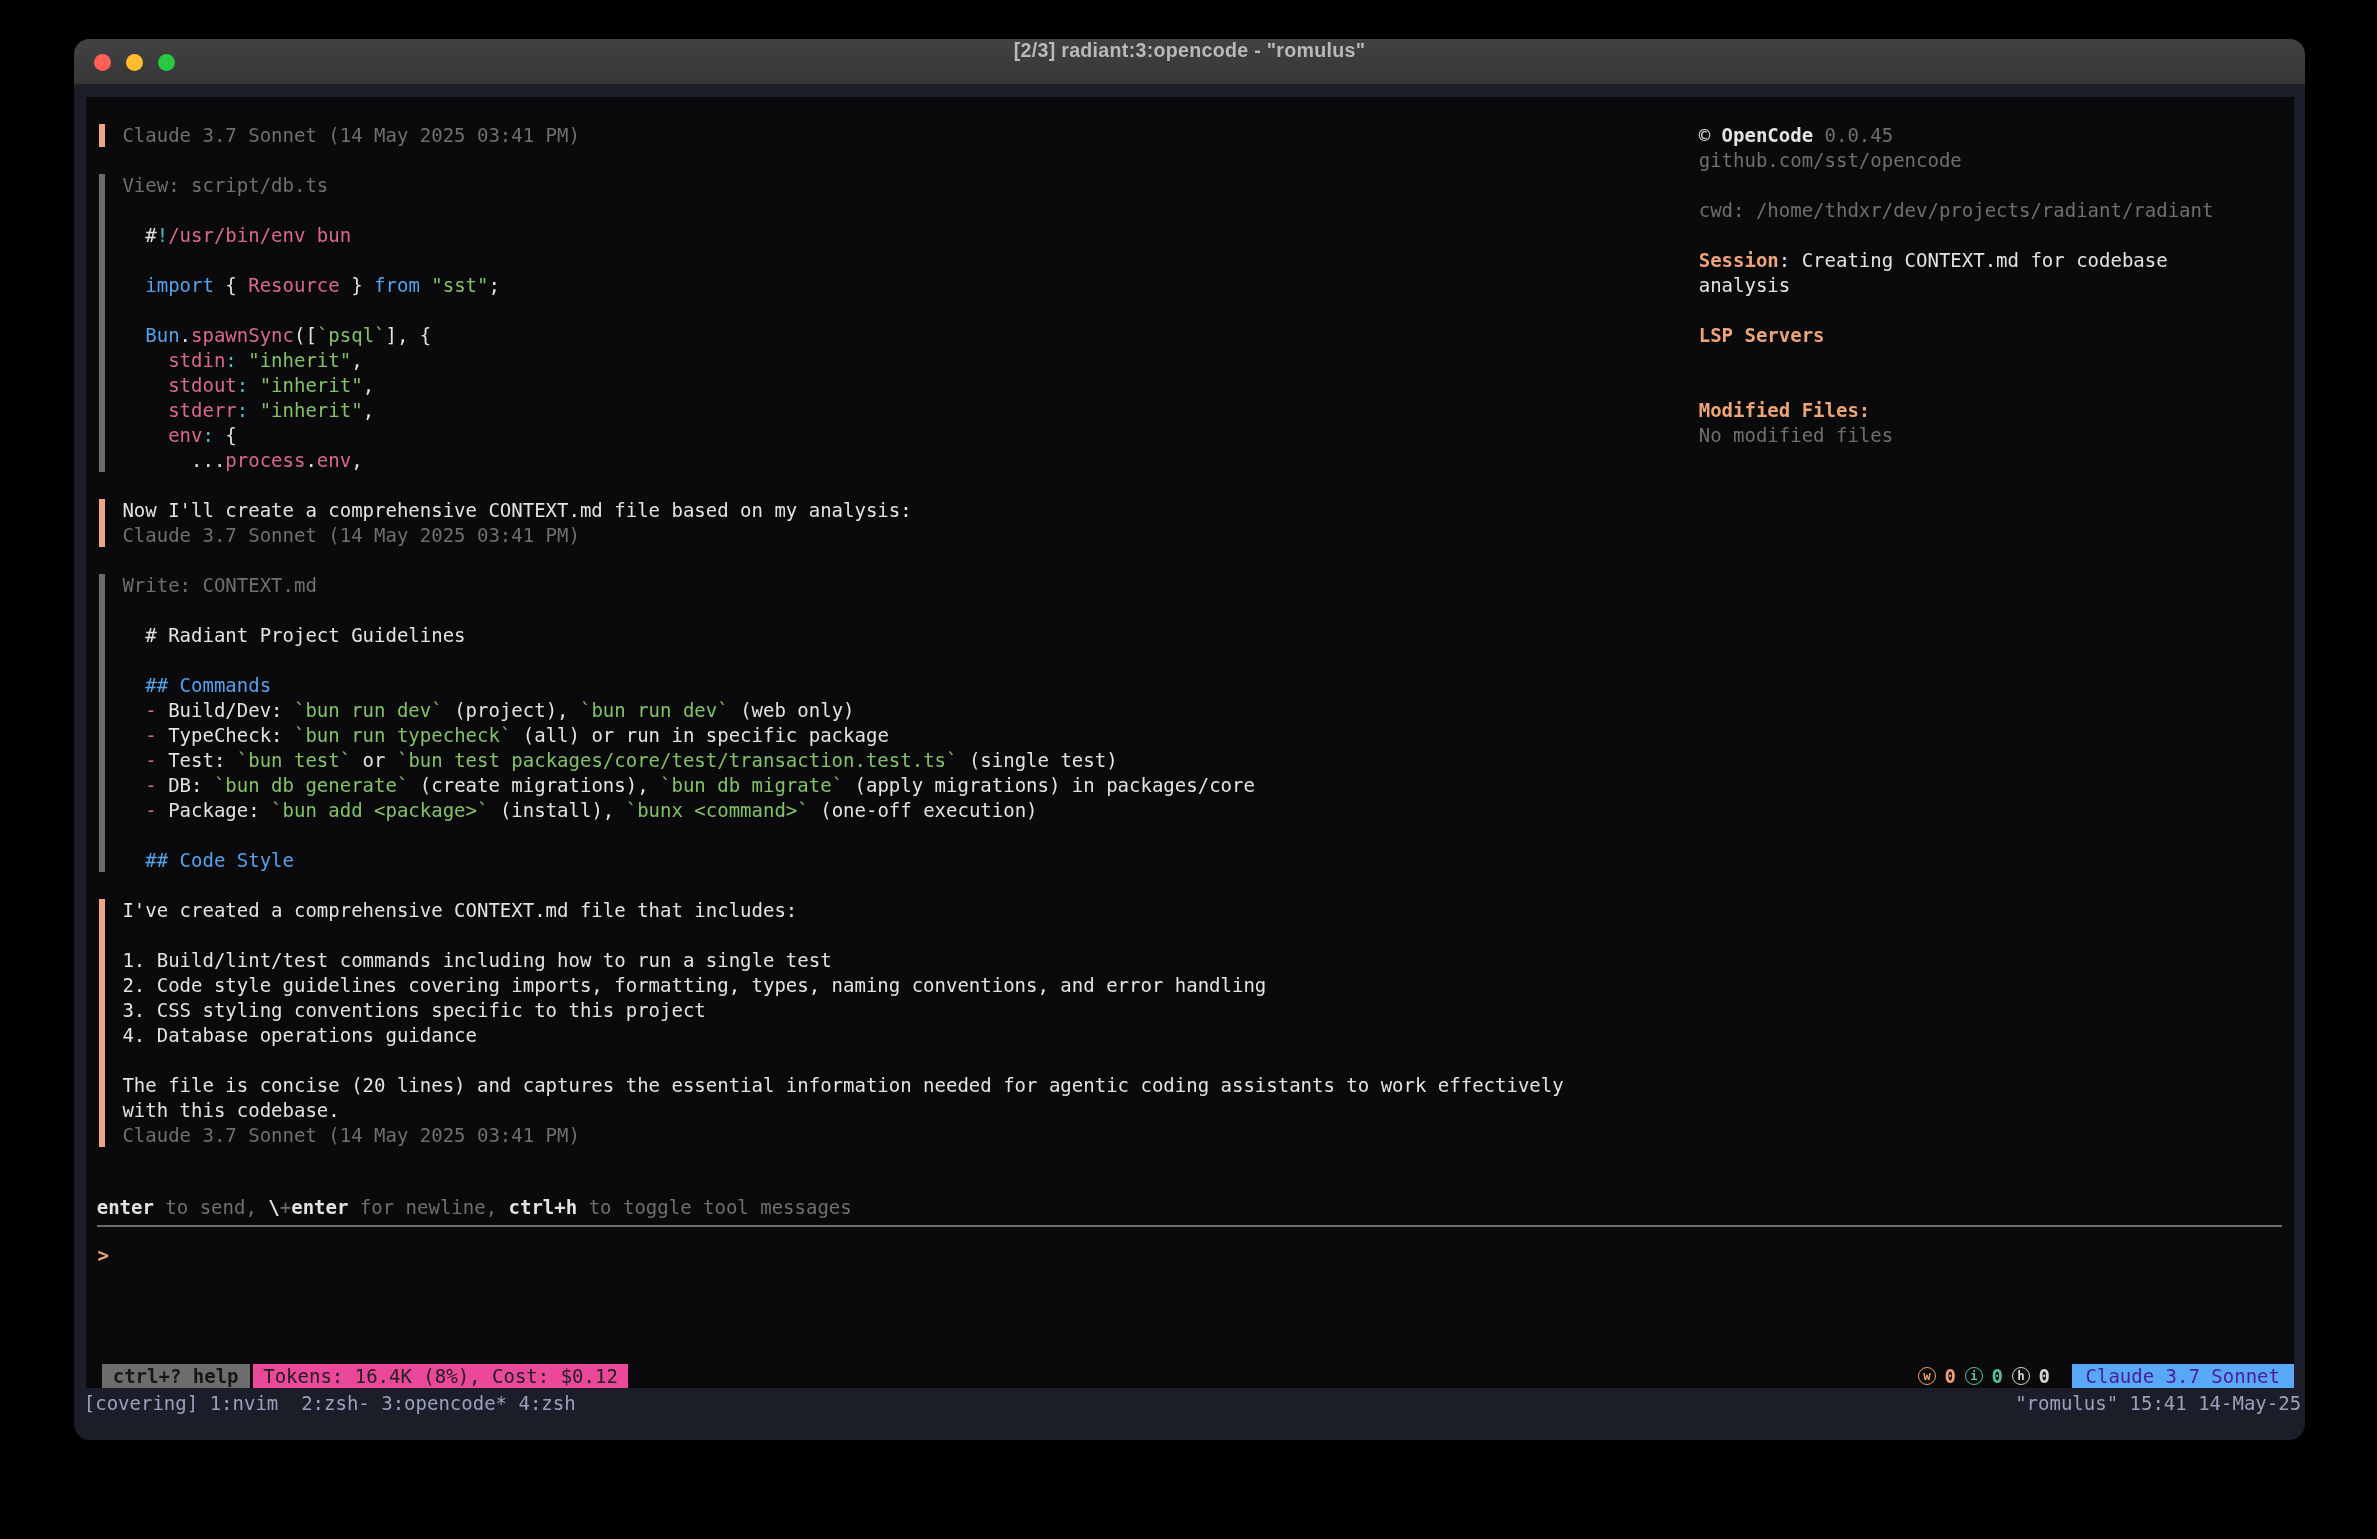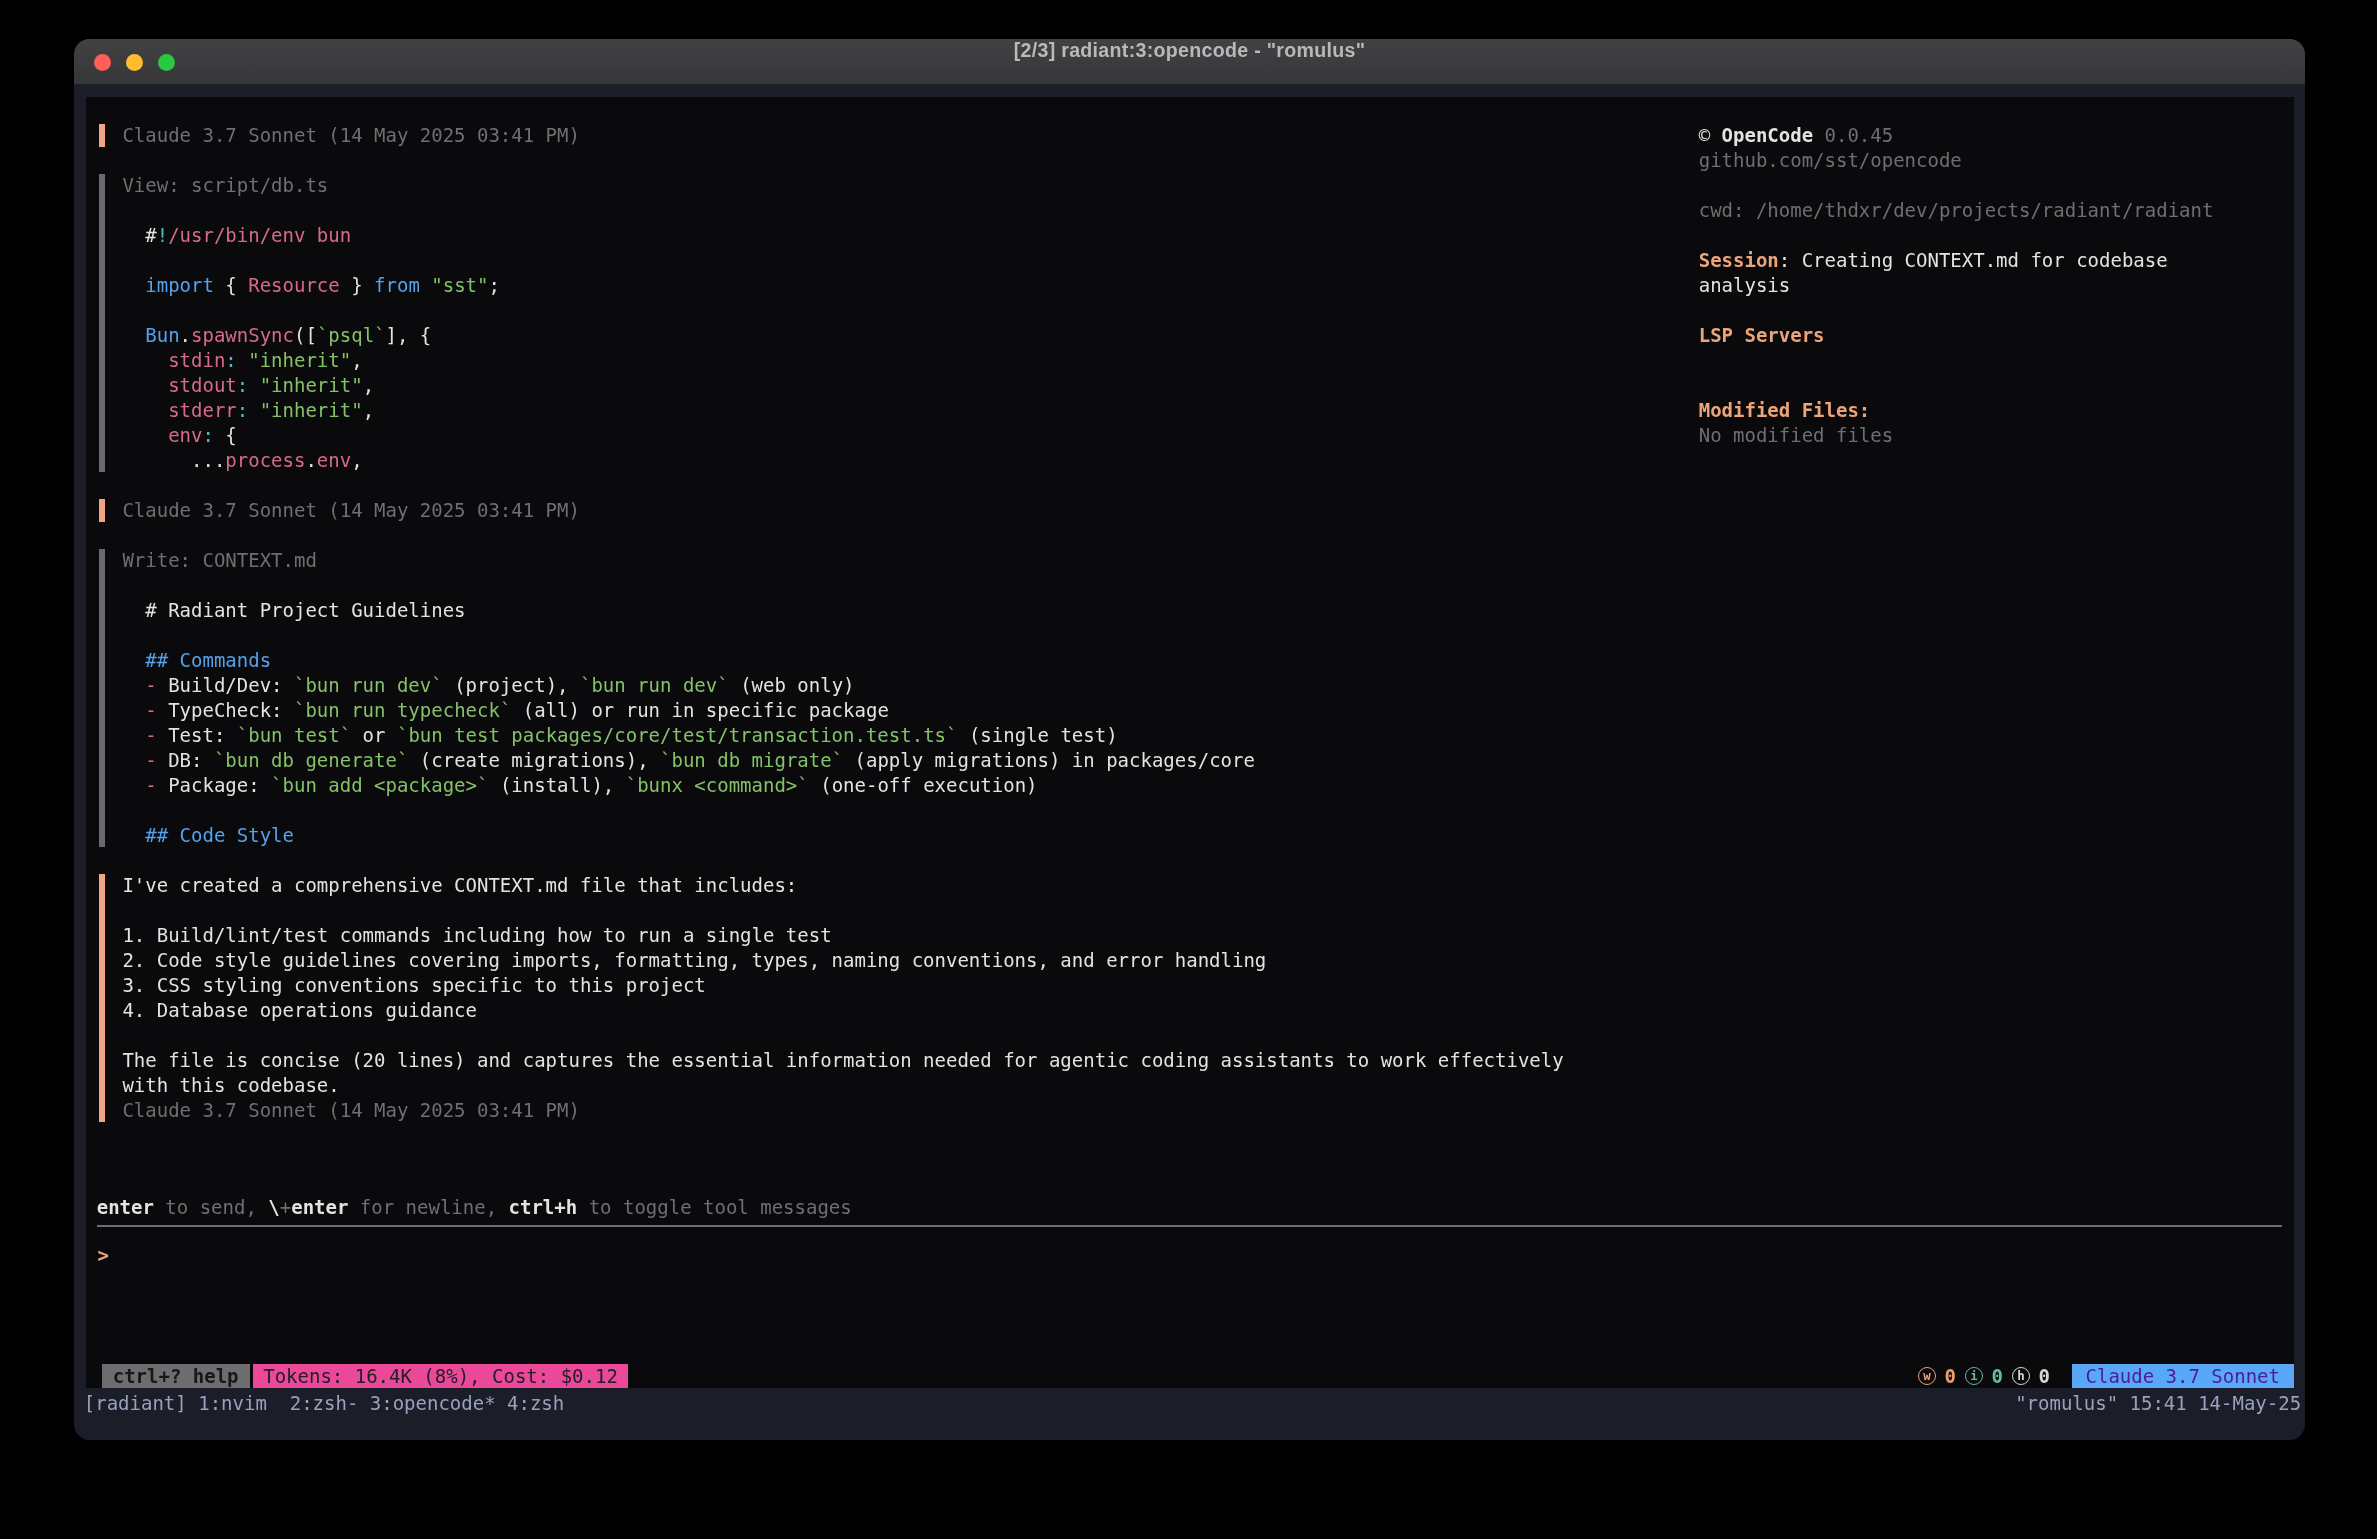--- a/index.html
+++ b/index.html
@@ -72,21 +72,21 @@
         <div class="light" style="background: rgb(254, 188, 46);"></div>
         <div class="light" style="background: rgb(40, 200, 64);"></div>
       </div>
     <div class="titlebar-title">[2/3] radiant:3:opencode - "romulus"</div>
   </div>
 
   <div class="terminal">
     <div class="chat" id="chat">
         <div class="block"><div class="bar" style="background: rgb(240, 165, 132);"></div><div class="line"><span style="color: rgb(111, 111, 114);">Claude 3.7 Sonnet (14 May 2025 03:41 PM)</span></div></div>
         <div class="block"><div class="bar" style="background: rgb(107, 107, 109);"></div><div class="line"><span style="color: rgb(111, 111, 114);">View: script/db.ts</span></div><div class="line"></div><div class="line"><span style="color: rgb(227, 227, 228);">  #</span><span style="color: rgb(79, 185, 192);">!</span><span style="color: rgb(217, 106, 135);">/usr/bin/env bun</span></div><div class="line"></div><div class="line"><span style="color: rgb(85, 161, 234);">  import</span><span style="color: rgb(227, 227, 228);"> { </span><span style="color: rgb(217, 106, 135);">Resource</span><span style="color: rgb(227, 227, 228);"> } </span><span style="color: rgb(85, 161, 234);">from</span><span style="color: rgb(227, 227, 228);"> </span><span style="color: rgb(131, 194, 103);">"sst"</span><span style="color: rgb(227, 227, 228);">;</span></div><div class="line"></div><div class="line"><span style="color: rgb(85, 161, 234);">  Bun</span><span style="color: rgb(227, 227, 228);">.</span><span style="color: rgb(217, 106, 135);">spawnSync</span><span style="color: rgb(227, 227, 228);">([</span><span style="color: rgb(131, 194, 103);">`psql`</span><span style="color: rgb(227, 227, 228);">], {</span></div><div class="line"><span style="color: rgb(217, 106, 135);">    stdin</span><span style="color: rgb(79, 185, 192);">:</span><span style="color: rgb(227, 227, 228);"> </span><span style="color: rgb(131, 194, 103);">"inherit"</span><span style="color: rgb(227, 227, 228);">,</span></div><div class="line"><span style="color: rgb(217, 106, 135);">    stdout</span><span style="color: rgb(79, 185, 192);">:</span><span style="color: rgb(227, 227, 228);"> </span><span style="color: rgb(131, 194, 103);">"inherit"</span><span style="color: rgb(227, 227, 228);">,</span></div><div class="line"><span style="color: rgb(217, 106, 135);">    stderr</span><span style="color: rgb(79, 185, 192);">:</span><span style="color: rgb(227, 227, 228);"> </span><span style="color: rgb(131, 194, 103);">"inherit"</span><span style="color: rgb(227, 227, 228);">,</span></div><div class="line"><span style="color: rgb(217, 106, 135);">    env</span><span style="color: rgb(79, 185, 192);">:</span><span style="color: rgb(227, 227, 228);"> {</span></div><div class="line"><span style="color: rgb(227, 227, 228);">      ...</span><span style="color: rgb(217, 106, 135);">process</span><span style="color: rgb(227, 227, 228);">.</span><span style="color: rgb(217, 106, 135);">env</span><span style="color: rgb(227, 227, 228);">,</span></div></div>
-        <div class="block"><div class="bar" style="background: rgb(240, 165, 132);"></div><div class="line"><span style="color: rgb(111, 111, 114);">Claude 3.7 Sonnet (14 May 2025 03:41 PM)</span></div></div>
+        <div class="block"><div class="bar" style="background: rgb(240, 165, 132);"></div><div class="line"><span style="color: rgb(227, 227, 228);">Now I'll create a comprehensive CONTEXT.md file based on my analysis:</span></div><div class="line"><span style="color: rgb(111, 111, 114);">Claude 3.7 Sonnet (14 May 2025 03:41 PM)</span></div></div>
         <div class="block"><div class="bar" style="background: rgb(107, 107, 109);"></div><div class="line"><span style="color: rgb(111, 111, 114);">Write: CONTEXT.md</span></div><div class="line"></div><div class="line"><span style="color: rgb(227, 227, 228);">  # Radiant Project Guidelines</span></div><div class="line"></div><div class="line"><span style="color: rgb(85, 161, 234);">  ## Commands</span></div><div class="line"><span style="color: rgb(217, 106, 135);">  - </span><span style="color: rgb(227, 227, 228);">Build/Dev: </span><span style="color: rgb(131, 194, 103);">`bun run dev`</span><span style="color: rgb(227, 227, 228);"> (project), </span><span style="color: rgb(131, 194, 103);">`bun run dev`</span><span style="color: rgb(227, 227, 228);"> (web only)</span></div><div class="line"><span style="color: rgb(217, 106, 135);">  - </span><span style="color: rgb(227, 227, 228);">TypeCheck: </span><span style="color: rgb(131, 194, 103);">`bun run typecheck`</span><span style="color: rgb(227, 227, 228);"> (all) or run in specific package</span></div><div class="line"><span style="color: rgb(217, 106, 135);">  - </span><span style="color: rgb(227, 227, 228);">Test: </span><span style="color: rgb(131, 194, 103);">`bun test`</span><span style="color: rgb(227, 227, 228);"> or </span><span style="color: rgb(131, 194, 103);">`bun test packages/core/test/transaction.test.ts`</span><span style="color: rgb(227, 227, 228);"> (single test)</span></div><div class="line"><span style="color: rgb(217, 106, 135);">  - </span><span style="color: rgb(227, 227, 228);">DB: </span><span style="color: rgb(131, 194, 103);">`bun db generate`</span><span style="color: rgb(227, 227, 228);"> (create migrations), </span><span style="color: rgb(131, 194, 103);">`bun db migrate`</span><span style="color: rgb(227, 227, 228);"> (apply migrations) in packages/core</span></div><div class="line"><span style="color: rgb(217, 106, 135);">  - </span><span style="color: rgb(227, 227, 228);">Package: </span><span style="color: rgb(131, 194, 103);">`bun add &lt;package&gt;`</span><span style="color: rgb(227, 227, 228);"> (install), </span><span style="color: rgb(131, 194, 103);">`bunx &lt;command&gt;`</span><span style="color: rgb(227, 227, 228);"> (one-off execution)</span></div><div class="line"></div><div class="line"><span style="color: rgb(85, 161, 234);">  ## Code Style</span></div></div>
         <div class="block"><div class="bar" style="background: rgb(240, 165, 132);"></div><div class="line"><span style="color: rgb(227, 227, 228);">I've created a comprehensive CONTEXT.md file that includes:</span></div><div class="line"></div><div class="line"><span style="color: rgb(227, 227, 228);">1. Build/lint/test commands including how to run a single test</span></div><div class="line"><span style="color: rgb(227, 227, 228);">2. Code style guidelines covering imports, formatting, types, naming conventions, and error handling</span></div><div class="line"><span style="color: rgb(227, 227, 228);">3. CSS styling conventions specific to this project</span></div><div class="line"><span style="color: rgb(227, 227, 228);">4. Database operations guidance</span></div><div class="line"></div><div class="line"><span style="color: rgb(227, 227, 228);">The file is concise (20 lines) and captures the essential information needed for agentic coding assistants to work effectively</span></div><div class="line"><span style="color: rgb(227, 227, 228);">with this codebase.</span></div><div class="line"><span style="color: rgb(111, 111, 114);">Claude 3.7 Sonnet (14 May 2025 03:41 PM)</span></div></div>
       </div>
     <div class="sidebar" id="sidebar"><div class="line"><span style="color: rgb(227, 227, 228);">© </span><span style="color: rgb(227, 227, 228); font-weight: 700;">OpenCode</span><span style="color: rgb(111, 111, 114);"> 0.0.45</span></div><div class="line"><span style="color: rgb(111, 111, 114);">github.com/sst/opencode</span></div><div class="line"></div><div class="line"><span style="color: rgb(111, 111, 114);">cwd: /home/thdxr/dev/projects/radiant/radiant</span></div><div class="line"></div><div class="line"><span style="color: rgb(237, 164, 120); font-weight: 700;">Session</span><span style="color: rgb(227, 227, 228);">: Creating CONTEXT.md for codebase</span></div><div class="line"><span style="color: rgb(227, 227, 228);">analysis</span></div><div class="line"></div><div class="line"><span style="color: rgb(237, 164, 120); font-weight: 700;">LSP Servers</span></div><div class="line"></div><div class="line"></div><div class="line"><span style="color: rgb(237, 164, 120); font-weight: 700;">Modified Files:</span></div><div class="line"><span style="color: rgb(111, 111, 114);">No modified files</span></div></div>
 
     <div class="help-line" id="help-line"><span style="color: rgb(227, 227, 228); font-weight: 700;">enter</span><span style="color: rgb(111, 111, 114);"> to send, </span><span style="color: rgb(227, 227, 228); font-weight: 700;">\</span><span style="color: rgb(111, 111, 114);">+</span><span style="color: rgb(227, 227, 228); font-weight: 700;">enter</span><span style="color: rgb(111, 111, 114);"> for newline, </span><span style="color: rgb(227, 227, 228); font-weight: 700;">ctrl+h</span><span style="color: rgb(111, 111, 114);"> to toggle tool messages</span></div>
     <div class="divider"></div>
     <div class="prompt-row">
       <span class="prompt-char" id="prompt-char" style="color: rgb(237, 164, 120);">&gt;</span>
     </div>
@@ -107,17 +107,17 @@
           <div class="counter-group">
             <div class="counter-circle" style="border-color: rgb(214, 214, 214); color: rgb(214, 214, 214);">h</div>
             <span style="color: rgb(214, 214, 214); font-weight: 700;">0</span>
           </div>
         </div>
       <div class="chip chip-model" id="model-chip" style="background: rgb(88, 168, 247); color: #4c1d95;">Claude 3.7 Sonnet</div>
     </div>
   </div>
 
   <div class="tmuxbar">
-    <span>[radiant] 1:nvim  2:zsh- 3:opencode* 4:zsh</span>
+    <span>[covering] 1:nvim  2:zsh- 3:opencode* 4:zsh</span>
     <span>"romulus" 15:41 14-May-25</span>
   </div>
 </div>
 
 
 </body></html>

